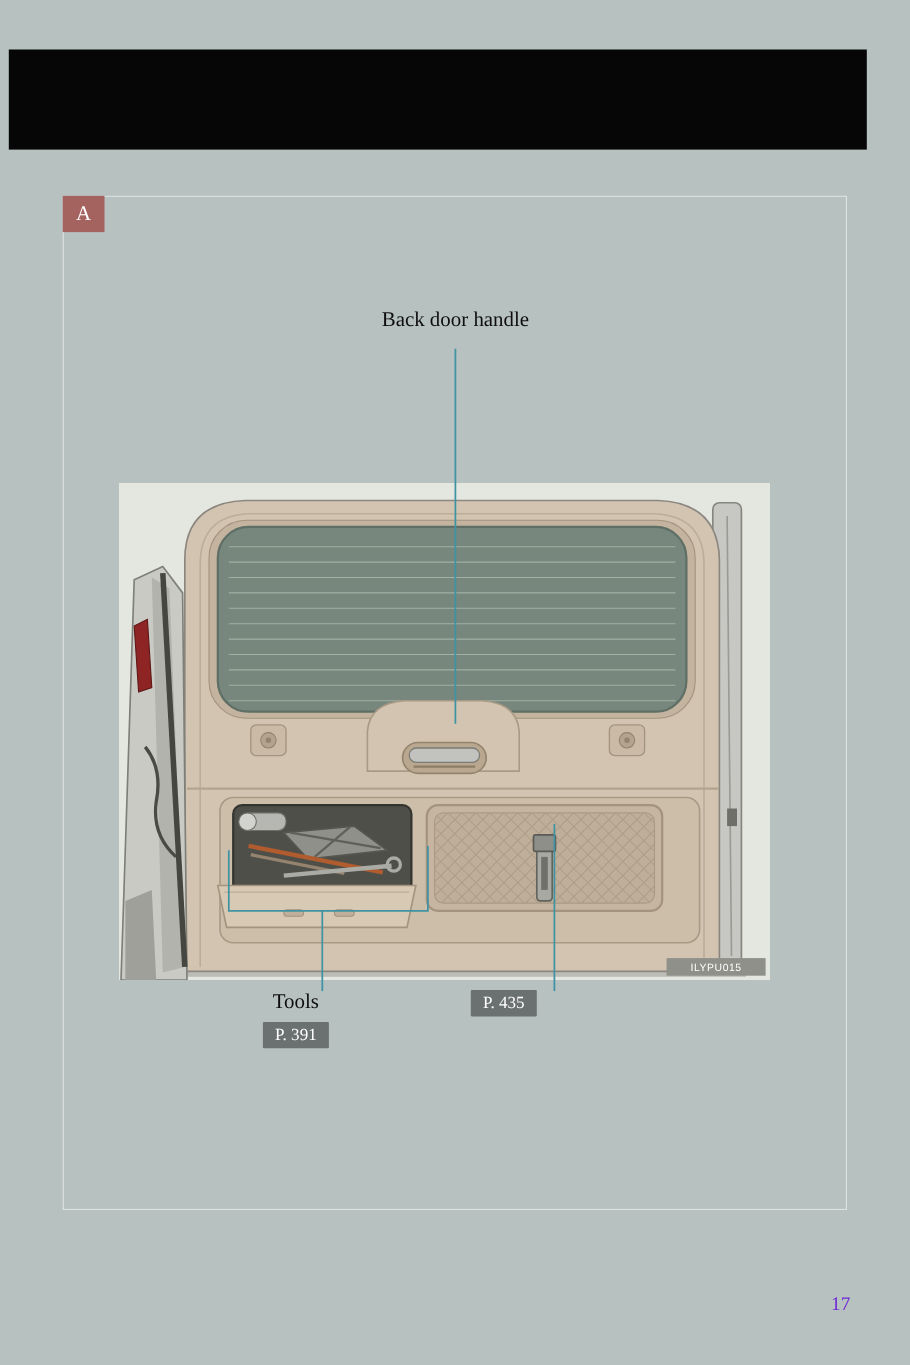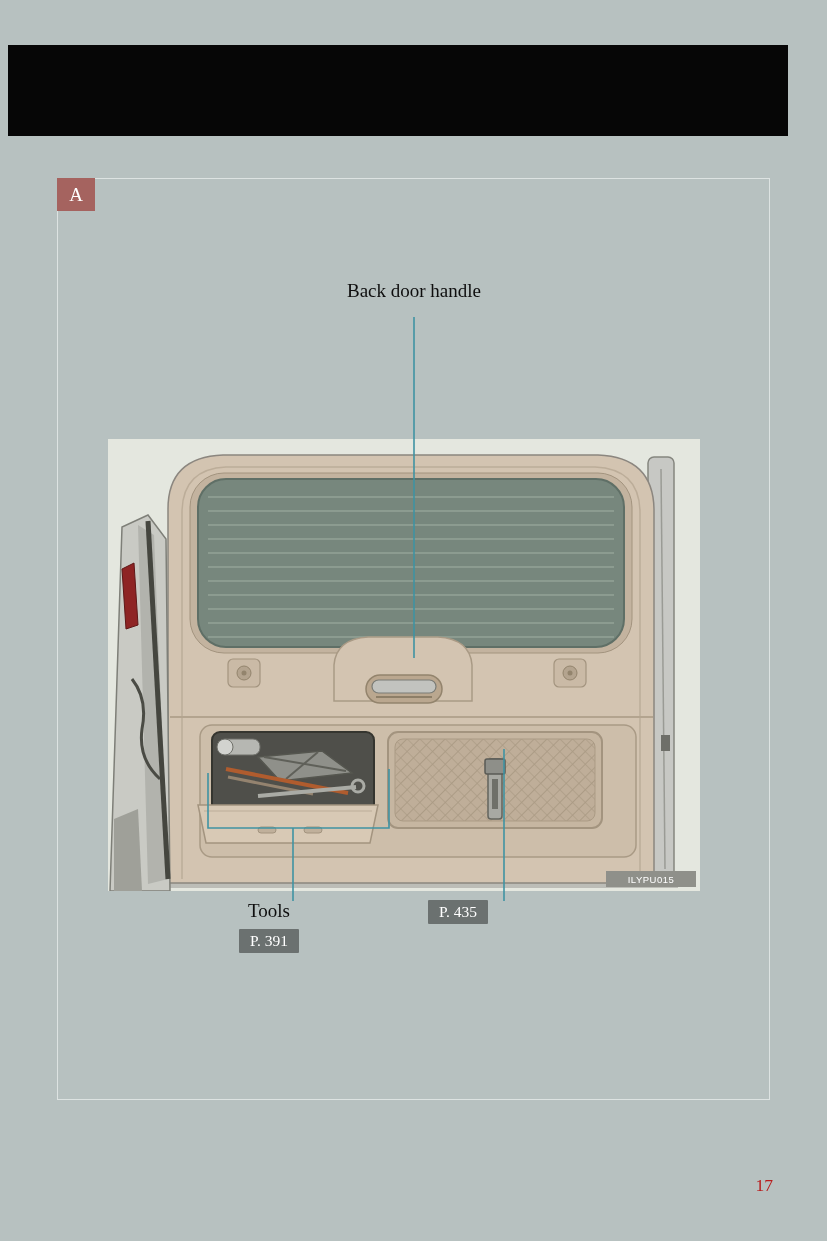--- a/index.html
+++ b/index.html
@@ -61,21 +61,21 @@
   .illustration{
     position:absolute;left:50px;top:235px;width:592px;height:452px;margin-top:25px;
   }
   .callout-lines{
     position:absolute;left:0;top:0;width:713px;height:922px;
     pointer-events:none;
     z-index:5;
   }
   .page-number{
     position:absolute;right:54px;top:1175px;
-    font-size:17.5px;color:#b91c1c;
+    font-size:17.5px;color:#6d28d9;
   }
 </style>
 </head>
 <body>
 
 <div class="page">
 
   <div class="header-bar"></div>
 
   <div class="content-frame">

